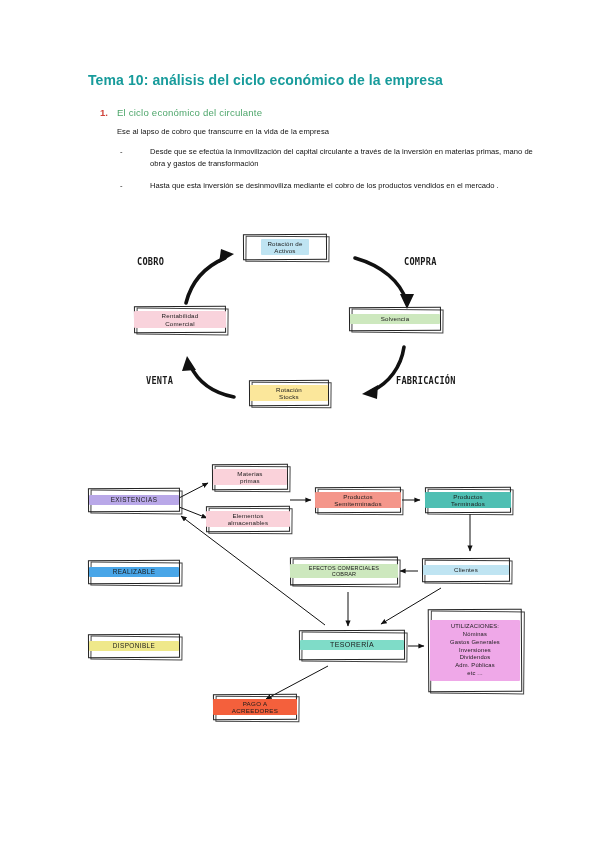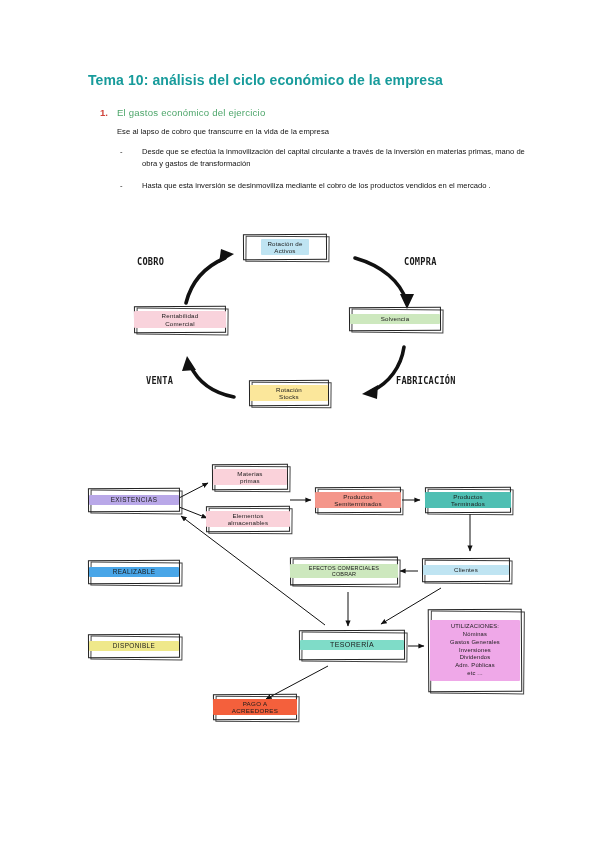--- a/index.html
+++ b/index.html
@@ -27,21 +27,21 @@
     position:absolute;left:117px;top:107px;
     font-size:9.6px;color:#4EA66B;font-weight:500;letter-spacing:.2px;
     white-space:nowrap;
   }
   #lead{
     position:absolute;left:117px;top:127px;
     font-size:7.6px;color:#111;letter-spacing:.05px;white-space:nowrap;
   }
   .bullet-row{position:absolute;left:120px;font-size:7.6px;color:#111;line-height:11.5px;}
   .bullet-row .dash{position:absolute;left:0;top:0;}
-  .bullet-row .btxt{display:block;margin-left:22px;width:390px;}
+  .bullet-row .btxt{display:block;margin-left:30px;width:390px;}
   #b1{top:146px;}
   #b2{top:180px;}
 
   
   .sk{
     position:absolute;
     box-sizing:border-box;
     display:flex;align-items:center;justify-content:center;
     text-align:center;
   }
@@ -83,21 +83,21 @@
   
   #flowsvg{position:absolute;left:0;top:0;width:600px;height:848px;pointer-events:none;}
 </style>
 </head>
 <body>
 
 <div id="page">
 
   <div id="doc-title">Tema 10: análisis del ciclo económico de la empresa</div>
   <div id="num-item">1.</div>
-  <div id="num-heading">El gastos económico del ejercicio</div>
+  <div id="num-heading">El ciclo económico del circulante</div>
   <div id="lead">Ese al lapso de cobro que transcurre en la vida de la empresa</div>
 
   <div class="bullet-row" id="b1">
     <span class="dash">-</span>
     <span class="btxt">Desde que se efectúa la inmovilización del capital circulante a través de la inversión en materias primas, mano de obra y gastos de transformación</span>
   </div>
   <div class="bullet-row" id="b2">
     <span class="dash">-</span>
     <span class="btxt">Hasta que esta inversión se desinmoviliza mediante el cobro de los productos vendidos en el mercado .</span>
   </div>

